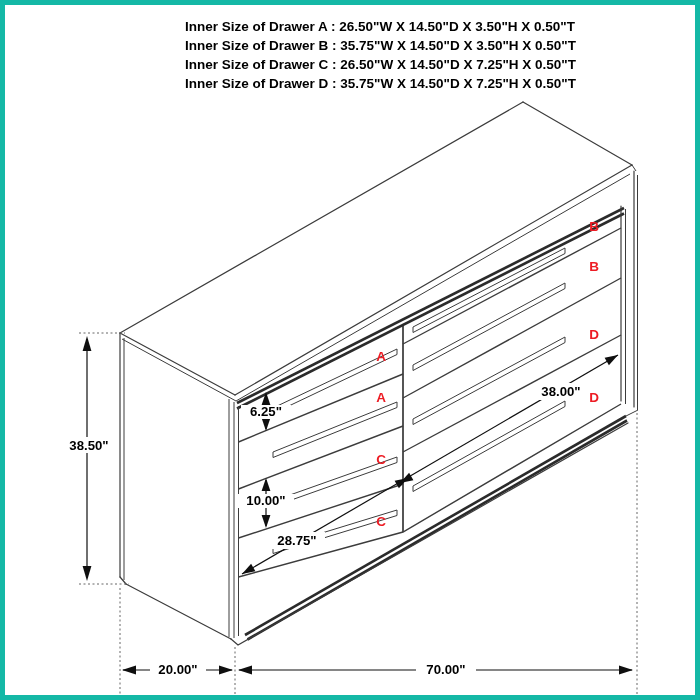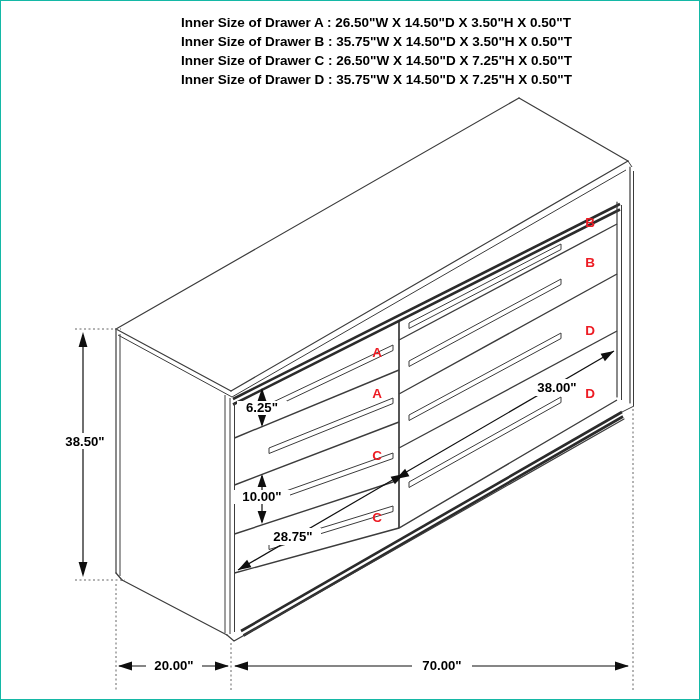--- a/index.html
+++ b/index.html
@@ -2,21 +2,21 @@
 <html style="--line: #3c3c3c; --band: #2b2b2b; --dim: #0f0f0f; --red: #ed1c24; --text: #000000; --bg: #ffffff; --guide: #666666;"><head>
 <meta charset="utf-8">
 <style>
   :root{
     --line:#3c3c3c; --band:#2b2b2b; --dim:#0f0f0f;
     --red:#ed1c24; --text:#000000; --bg:#ffffff; --guide:#666666;
   }
   html,body{margin:0;padding:0;background:#fff;}
   #frame{
     width:700px;height:700px;box-sizing:border-box;
-    border:1px solid #14b8a6;background:var(--bg);
+    border:5px solid #14b8a6;background:var(--bg);
     font-family:"Liberation Sans", sans-serif;
     position:relative;overflow:hidden;
   }
   svg{display:block;}
   .ln{stroke:var(--line);stroke-width:1.2;fill:none;stroke-linecap:round;}
   .ln-thin{stroke:var(--line);stroke-width:1;fill:none;}
   .drawer-line{stroke:var(--line);stroke-width:1.4;fill:none;}
   .band{stroke:var(--band);stroke-width:2.6;fill:none;}
   .divider{stroke:var(--band);stroke-width:1.6;fill:none;}
   .handle{fill:#ffffff;stroke:var(--line);stroke-width:1;}

